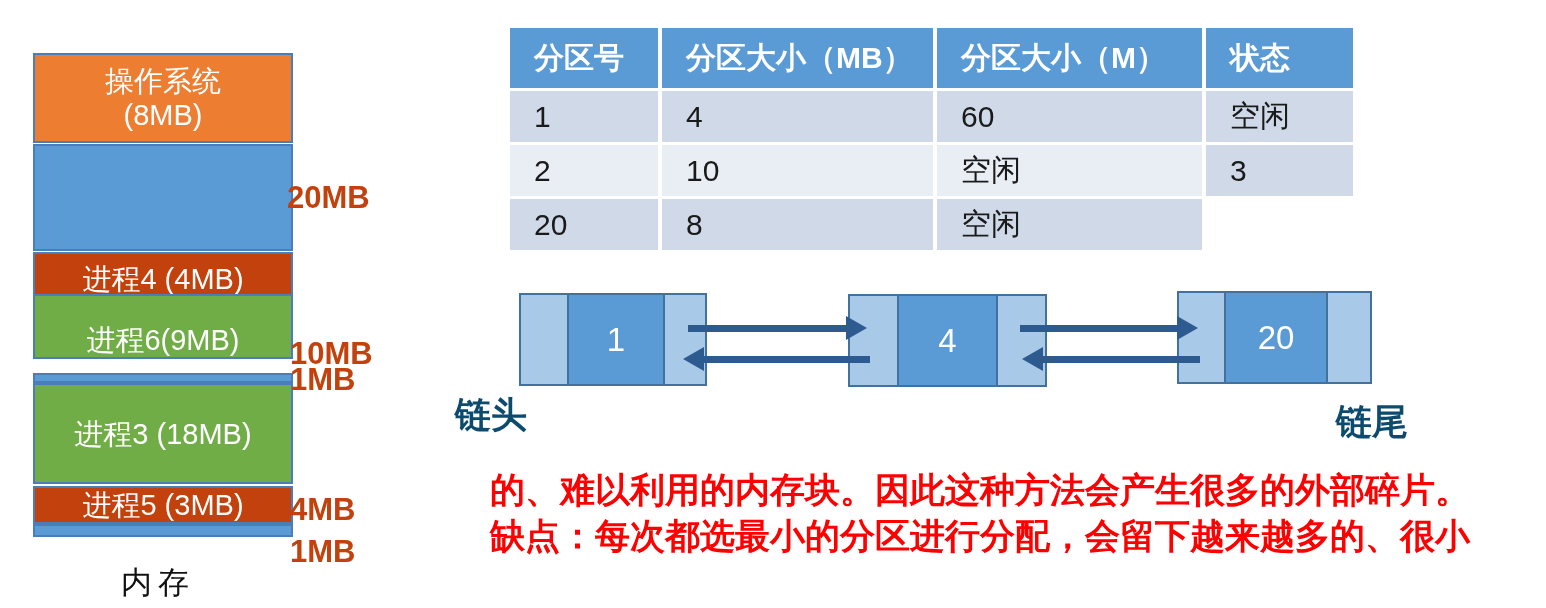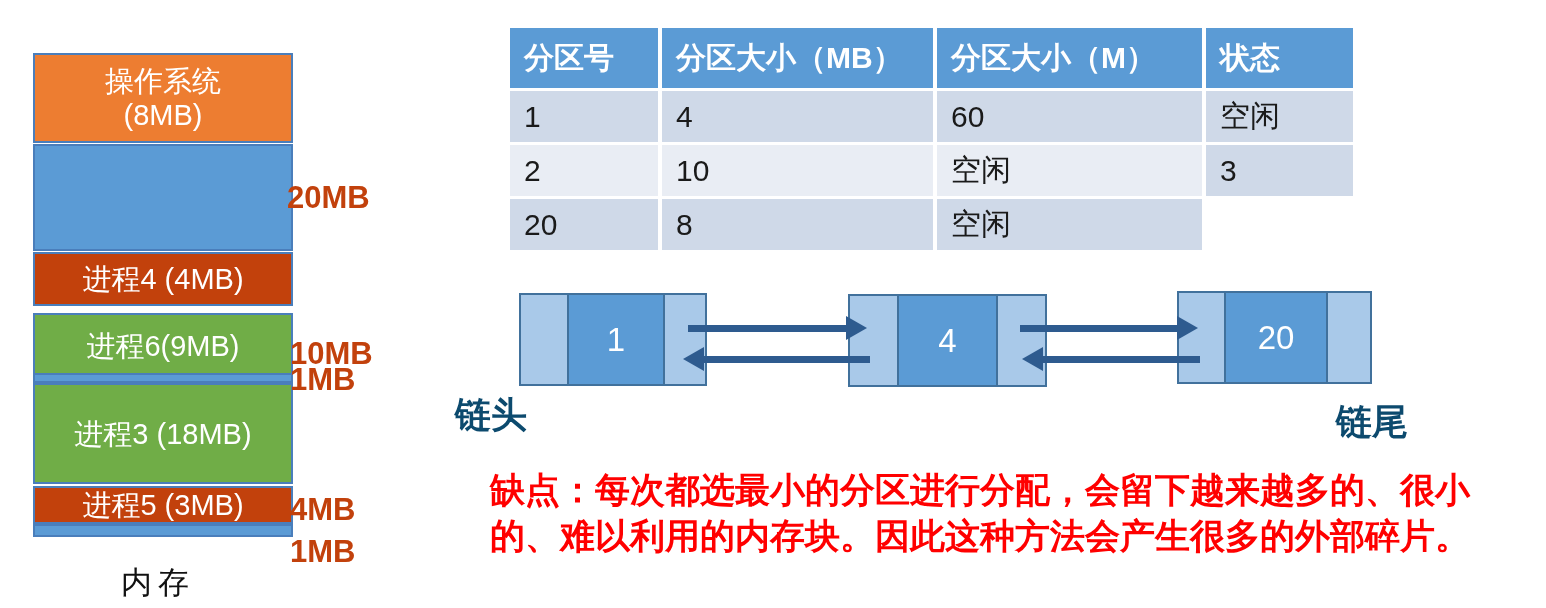--- a/index.html
+++ b/index.html
@@ -26,21 +26,21 @@
     position:absolute;left:121px;top:562px;color:#111111;
     font-size:31px;font-weight:500;letter-spacing:6px;
   }
   
   .ptable{
     position:absolute;left:510px;top:28px;width:843px;
     display:grid;grid-template-columns:148px 271px 265px 147px;
     grid-template-rows:60px 51px 51px 51px;gap:3px 4px;
   }
   .pcell{
-    display:flex;align-items:center;padding-left:14px;box-sizing:border-box;
+    display:flex;align-items:center;padding-left:24px;box-sizing:border-box;
     font-size:30px;color:#1a1a1a;
   }
   .phead{background:#5B9BD5;color:#ffffff;font-weight:bold;}
   .prow-odd{background:#CFD9E8;}
   .prow-even{background:#E9EDF4;}
   
   .lnode{
     position:absolute;height:93px;box-sizing:border-box;
     border:2px solid #41719C;display:flex;
   }
@@ -78,21 +78,21 @@
 <div class="canvas">
 
   <div class="mblock mb-orange" style="top:53px;height:90px;">
     <span>操作系统</span>
     <span>(8MB)</span>
   </div>
   <div class="mblock mb-blue" style="top:144px;height:107px;"></div>
   <div class="mblock mb-lgreen" style="top:252px;height:54px;">
     <span>进程4 (4MB)</span>
   </div>
-  <div class="mblock mb-green" style="top:313px;height:65px;">
+  <div class="mblock mb-green" style="top:294px;height:65px;justify-content:flex-end;">
     <span>进程6(9MB)</span>
   </div>
   <div class="mblock mb-blue" style="top:373px;height:10px;"></div>
   <div class="mblock mb-green" style="top:383px;height:101px;">
     <span>进程3 (18MB)</span>
   </div>
   <div class="mblock mb-lgreen" style="top:486px;height:38px;">
     <span>进程5 (3MB)</span>
   </div>
   <div class="mblock mb-blue" style="top:524px;height:13px;"></div>
@@ -145,17 +145,17 @@
 
   <div class="arrow arrow-r" style="left:688px;top:325px;width:158px;"></div>
   <div class="arrow arrow-l" style="left:704px;top:356px;width:166px;"></div>
   <div class="arrow arrow-r" style="left:1020px;top:325px;width:157px;"></div>
   <div class="arrow arrow-l" style="left:1043px;top:356px;width:157px;"></div>
 
   <div class="chain-label" style="left:455px;top:391px;">链头</div>
   <div class="chain-label" style="left:1336px;top:398px;">链尾</div>
 
   <div class="note">
+    <div>的、难以利用的内存块。因此这种方法会产生很多的外部碎片。</div>
     <div>缺点：每次都选最小的分区进行分配，会留下越来越多的、很小</div>
-    <div>的、难以利用的内存块。因此这种方法会产生很多的外部碎片。</div>
   </div>
 
 </div>
 
 </body></html>

